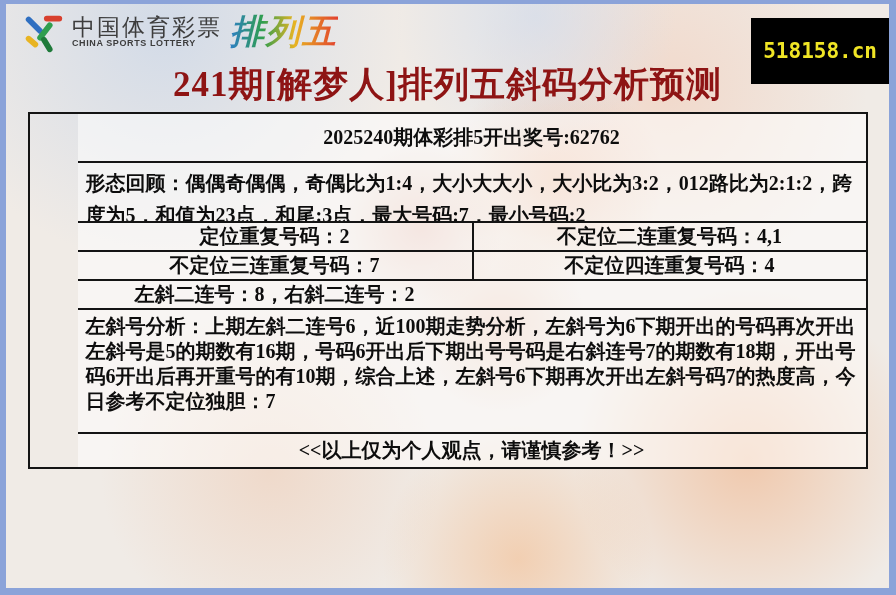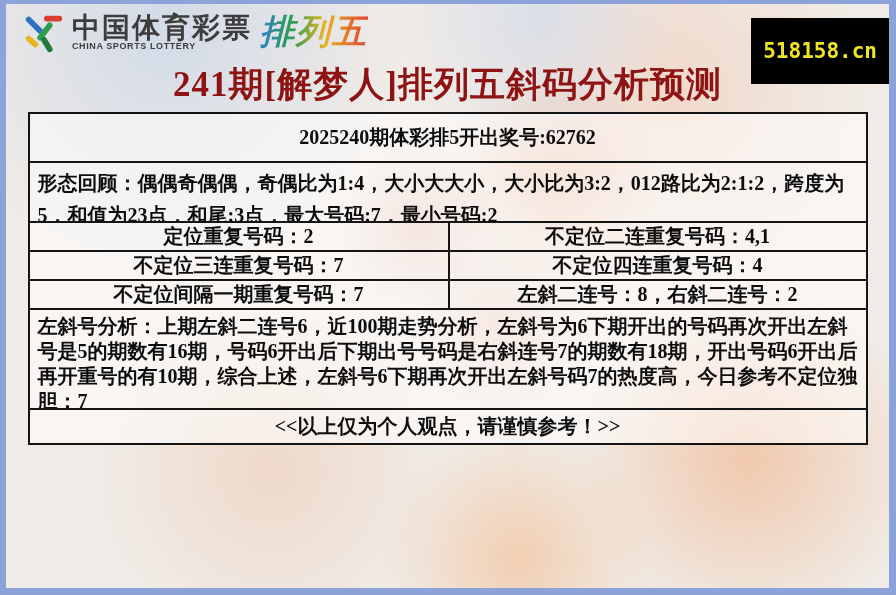--- a/index.html
+++ b/index.html
@@ -32,21 +32,21 @@
     position: relative;
     height: 56px;
     display: flex;
     align-items: center;
     padding-left: 14px;
   }
   .logo-mark { width: 46px; height: 46px; flex: 0 0 auto; }
   .brand-text { margin-left: 6px; line-height: 1; }
   .brand-cn {
     font-family: "Liberation Sans", sans-serif;
-    font-size: 28px; font-weight: bold; color: #3d3d3d; letter-spacing: 2px;
+    font-size: 23px; font-weight: normal; color: #3d3d3d; letter-spacing: 2px;
   }
   .brand-en {
     font-family: "Liberation Sans", sans-serif;
     font-size: 9px; font-weight: bold; color: #3d3d3d; letter-spacing: 0.6px;
     margin-top: 0;
   }
   .product-name {
     margin-left: 8px;
     font-family: "Liberation Sans", sans-serif;
     font-size: 34px; font-weight: 900; font-style: italic;
@@ -73,36 +73,37 @@
     height: 50px;
     line-height: 50px;
     letter-spacing: 1px;
   }
 
   
   .analysis-table {
     width: 840px;
     margin: 2px auto 16px auto;
     border: 2px solid #141414;
+    padding-left: 48px;
   }
   .t-row { border-top: 2px solid #141414; overflow: hidden; }
   .t-row:first-child { border-top: none; }
   .t-row, .t-cell {
     font-size: 20px; font-weight: bold; color: #0d0d0d;
     background: rgba(255,255,255,0.52);
   }
   .row-draw   { height: 47px; display: flex; align-items: center; justify-content: center; }
   .row-review { height: 60px; padding: 4px 8px; line-height: 32px; }
   .row-stats  { height: 29px; display: flex; }
   .row-stats .t-cell {
     width: 50%; display: flex; align-items: center; justify-content: center;
     background: transparent;
   }
   .row-stats .t-cell + .t-cell { border-left: 2px solid #141414; }
-  .row-left-analysis  { height: 100px; padding: 4px 8px; line-height: 25px; }
+  .row-left-analysis  { height: 124px; padding: 4px 8px; line-height: 25px; }
   .row-right-analysis { height: 69px;  padding: 4px 8px; line-height: 26px; }
   .row-disclaimer { height: 35px; display: flex; align-items: center; justify-content: center; }
 </style>
 </head>
 <body>
 
 <div class="frame">
   <div class="page">
 
     <div class="header">
@@ -133,21 +134,20 @@
         <div class="t-cell">定位重复号码：2</div>
         <div class="t-cell">不定位二连重复号码：4,1</div>
       </div>
 
       <div class="t-row row-stats">
         <div class="t-cell">不定位三连重复号码：7</div>
         <div class="t-cell">不定位四连重复号码：4</div>
       </div>
 
       <div class="t-row row-stats">
-        <div class="t-cell">不定位间隔一期重复号码：7</div>
         <div class="t-cell">左斜二连号：8，右斜二连号：2</div>
       </div>
 
       <div class="t-row row-left-analysis">左斜号分析：上期左斜二连号6，近100期走势分析，左斜号为6下期开出的号码再次开出左斜号是5的期数有16期，号码6开出后下期出号号码是右斜连号7的期数有18期，开出号码6开出后再开重号的有10期，综合上述，左斜号6下期再次开出左斜号码7的热度高，今日参考不定位独胆：7</div>
 
 
       <div class="t-row row-disclaimer">&lt;&lt;以上仅为个人观点，请谨慎参考！&gt;&gt;</div>
 
     </div>
 

